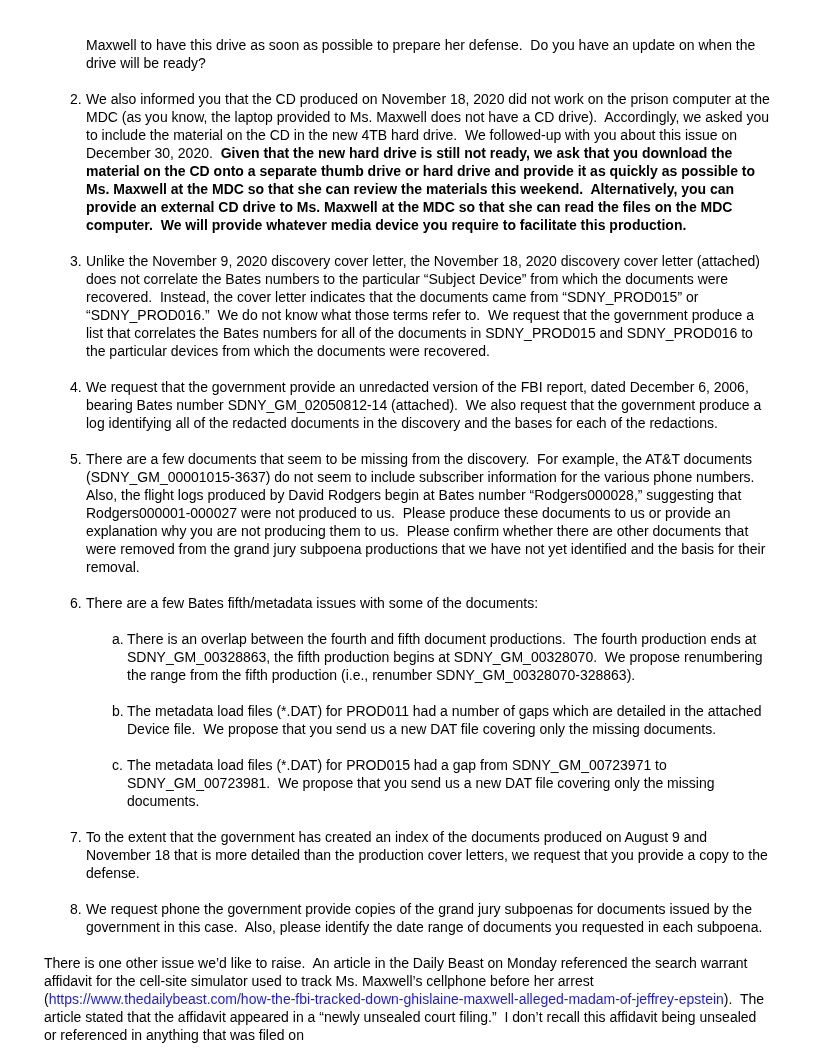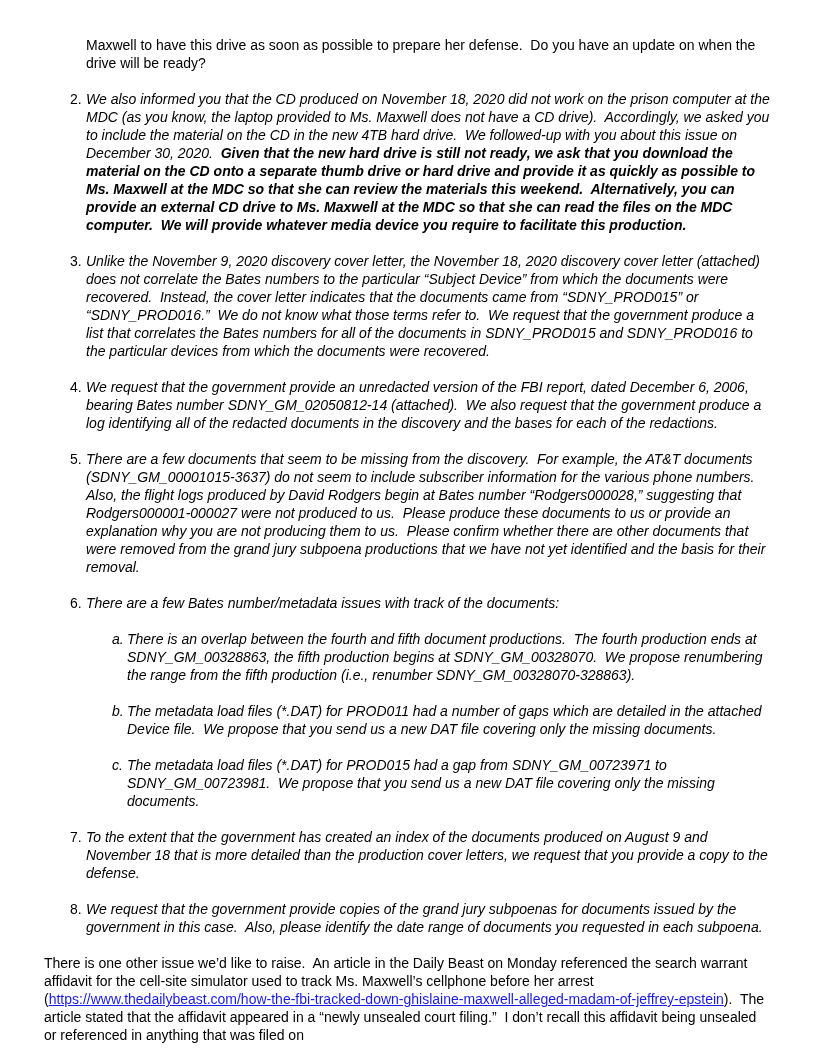--- a/index.html
+++ b/index.html
@@ -18,32 +18,31 @@
   }
   .t { white-space: pre-wrap; }
   .para { margin: 0 0 18px 0; }
   .indent { margin-left: 42px; }
   .li { display: flex; margin: 0 0 18px 0; }
   .li > .num {
     flex: 0 0 42px;
     box-sizing: border-box;
     padding-left: 26px;
   }
-  .li > .body { flex: 1 1 auto; min-width: 0; font-style: italic; }
+  .li > .body { flex: 1 1 auto; min-width: 0; }
   .sub { display: flex; margin-top: 18px; }
   .sub > .num {
     flex: 0 0 41px;
     box-sizing: border-box;
     padding-left: 26px;
   }
   .sub > .body { flex: 1 1 auto; min-width: 0; }
   .b { font-weight: bold; }
   .doclink {
     color: #1A1AE6;
-    text-decoration: underline;
     cursor: pointer;
   }
 </style>
 </head>
 <body>
 
 <div class="page">
 
   <div class="para indent"><span class="t">Maxwell to have this drive as soon as possible to prepare her defense.  Do you have an update on when the drive will be ready?</span></div>
 
@@ -62,21 +61,21 @@
     <div class="body"><span class="t">We request that the government provide an unredacted version of the FBI report, dated December 6, 2006, bearing Bates number SDNY_GM_02050812-14 (attached).  We also request that the government produce a log identifying all of the redacted documents in the discovery and the bases for each of the redactions.</span></div>
   </div>
 
   <div class="li">
     <span class="num">5.</span>
     <div class="body"><span class="t">There are a few documents that seem to be missing from the discovery.  For example, the AT&amp;T documents (SDNY_GM_00001015-3637) do not seem to include subscriber information for the various phone numbers.  Also, the flight logs produced by David Rodgers begin at Bates number “Rodgers000028,” suggesting that Rodgers000001-000027 were not produced to us.  Please produce these documents to us or provide an explanation why you are not producing them to us.  Please confirm whether there are other documents that were removed from the grand jury subpoena productions that we have not yet identified and the basis for their removal.</span></div>
   </div>
 
   <div class="li">
     <span class="num">6.</span>
-    <div class="body"><span class="t">There are a few Bates number/metadata issues with track of the documents:</span>
+    <div class="body"><span class="t">There are a few Bates fifth/metadata issues with some of the documents:</span>
       <div class="sub">
         <span class="num">a.</span>
         <div class="body"><span class="t">There is an overlap between the fourth and fifth document productions.  The fourth production ends at SDNY_GM_00328863, the fifth production begins at SDNY_GM_00328070.  We propose renumbering the range from the fifth production (i.e., renumber SDNY_GM_00328070-328863).</span></div>
       </div>
       <div class="sub">
         <span class="num">b.</span>
         <div class="body"><span class="t">The metadata load files (*.DAT) for PROD011 had a number of gaps which are detailed in the attached Device file.  We propose that you send us a new DAT file covering only the missing documents.</span></div>
       </div>
       <div class="sub">
         <span class="num">c.</span>
@@ -85,18 +84,18 @@
     </div>
   </div>
 
   <div class="li">
     <span class="num">7.</span>
     <div class="body"><span class="t">To the extent that the government has created an index of the documents produced on August 9 and November 18 that is more detailed than the production cover letters, we request that you provide a copy to the defense.</span></div>
   </div>
 
   <div class="li">
     <span class="num">8.</span>
-    <div class="body"><span class="t">We request that the government provide copies of the grand jury subpoenas for documents issued by the government in this case.  Also, please identify the date range of documents you requested in each subpoena.</span></div>
+    <div class="body"><span class="t">We request phone the government provide copies of the grand jury subpoenas for documents issued by the government in this case.  Also, please identify the date range of documents you requested in each subpoena.</span></div>
   </div>
 
   <div class="para"><span class="t">There is one other issue we’d like to raise.  An article in the Daily Beast on Monday referenced the search warrant affidavit for the cell-site simulator used to track Ms. Maxwell’s cellphone before her arrest (</span><a class="t doclink" style="color: rgb(26, 26, 230);">https://www.thedailybeast.com/how-the-fbi-tracked-down-ghislaine-maxwell-alleged-madam-of-jeffrey-epstein</a><span class="t">).  The article stated that the affidavit appeared in a “newly unsealed court filing.”  I don’t recall this affidavit being unsealed or referenced in anything that was filed on</span></div>
 
 </div>
 
 </body></html>

